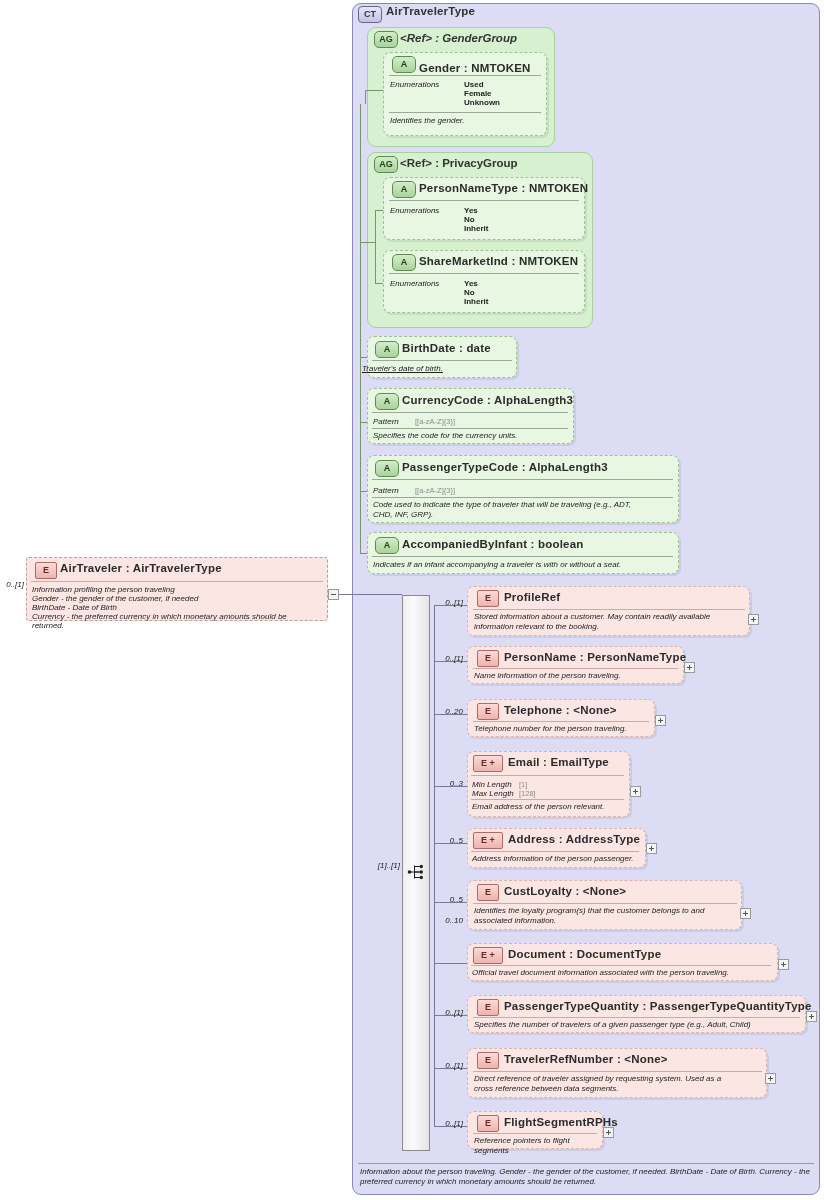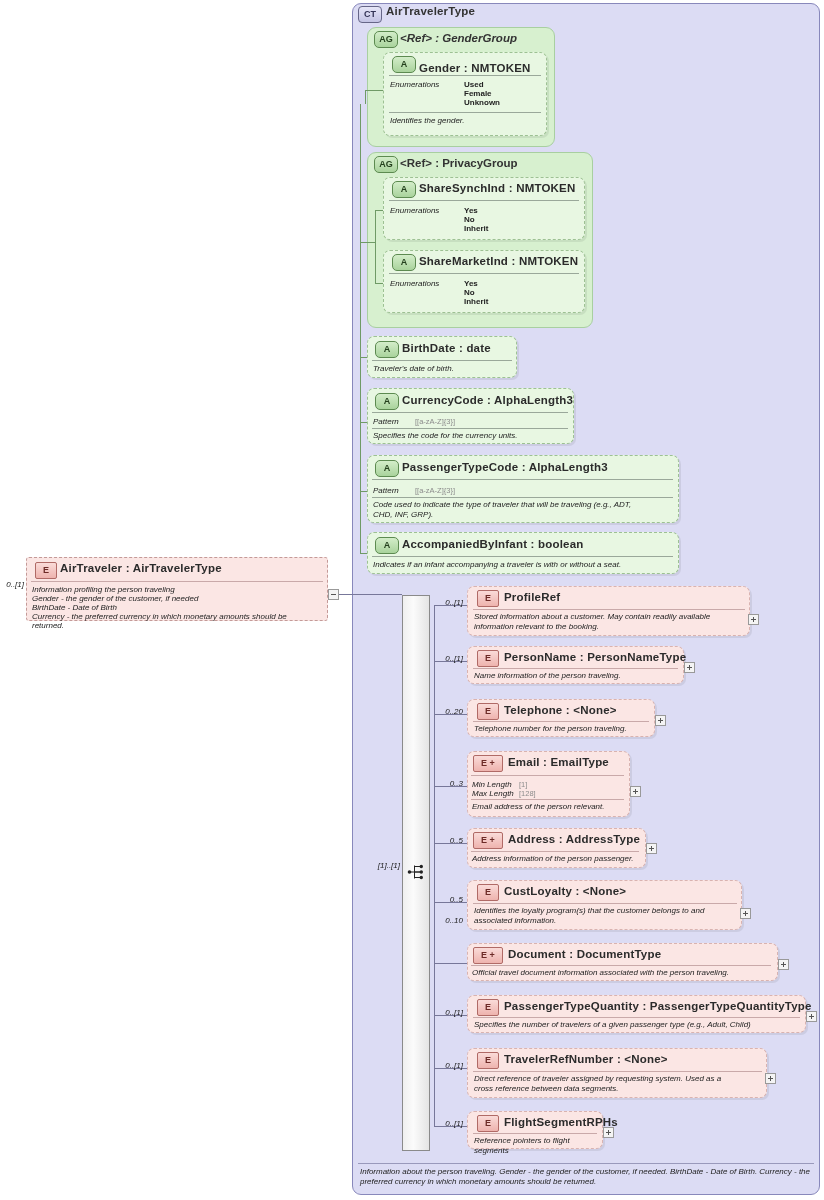--- a/index.html
+++ b/index.html
@@ -169,21 +169,21 @@
 
 <div class="abs ln-h grn" style="left:365px;top:90px;width:18px;"></div>
 <div class="abs ln-v grn" style="left:365px;top:90px;height:14px;"></div>
 
 <div class="abs ag-shell" style="left:367px;top:152px;width:226px;height:176px;"></div>
 <div class="abs ag-badge" style="left:374px;top:156px;">AG</div>
 <div class="abs ag-title" style="left:400px;top:157px;">&lt;Ref&gt;      : PrivacyGroup</div>
 
 <div class="abs attr-box" style="left:383px;top:177px;width:202px;height:63px;"></div>
 <div class="abs a-badge" style="left:392px;top:181px;">A</div>
-<div class="abs box-title" style="left:419px;top:182px;">ShareSynchInd : NMTOKEN</div>
+<div class="abs box-title" style="left:419px;top:182px;">PersonNameType : NMTOKEN</div>
 <div class="abs hr" style="left:389px;top:200px;width:190px;"></div>
 <div class="abs facet-label" style="left:390px;top:206px;">Enumerations</div>
 <div class="abs facet-val" style="left:464px;top:206px;">Yes</div>
 <div class="abs facet-val" style="left:464px;top:215px;">No</div>
 <div class="abs facet-val" style="left:464px;top:224px;">Inherit</div>
 
 <div class="abs attr-box" style="left:383px;top:250px;width:202px;height:63px;"></div>
 <div class="abs a-badge" style="left:392px;top:254px;">A</div>
 <div class="abs box-title" style="left:419px;top:255px;">ShareMarketInd : NMTOKEN</div>
 <div class="abs hr" style="left:389px;top:273px;width:190px;"></div>
@@ -194,21 +194,21 @@
 
 <div class="abs ln-v grn" style="left:375px;top:210px;height:73px;"></div>
 <div class="abs ln-h grn" style="left:375px;top:210px;width:8px;"></div>
 <div class="abs ln-h grn" style="left:375px;top:283px;width:8px;"></div>
 <div class="abs ln-h grn" style="left:360px;top:242px;width:15px;"></div>
 
 <div class="abs attr-box" style="left:367px;top:336px;width:150px;height:42px;"></div>
 <div class="abs a-badge" style="left:375px;top:341px;">A</div>
 <div class="abs box-title" style="left:402px;top:342px;">BirthDate : date</div>
 <div class="abs hr" style="left:372px;top:360px;width:140px;"></div>
-<div class="abs annot" style="left:373px;top:364px;width:138px;">Traveler's date of birth.</div>
+<div class="abs annot" style="left:362px;top:364px;width:138px;text-decoration:underline;">Traveler's date of birth.</div>
 <div class="abs ln-h grn" style="left:360px;top:357px;width:7px;"></div>
 
 <div class="abs attr-box" style="left:367px;top:388px;width:207px;height:56px;"></div>
 <div class="abs a-badge" style="left:375px;top:393px;">A</div>
 <div class="abs box-title" style="left:402px;top:394px;">CurrencyCode : AlphaLength3</div>
 <div class="abs hr" style="left:372px;top:412px;width:196px;"></div>
 <div class="abs facet-label" style="left:373px;top:417px;">Pattern</div>
 <div class="abs facet-val grey" style="left:415px;top:417px;">[[a-zA-Z]{3}]</div>
 <div class="abs hr" style="left:372px;top:428px;width:196px;"></div>
 <div class="abs annot" style="left:373px;top:431px;width:195px;">Specifies the code for the currency units.</div>

